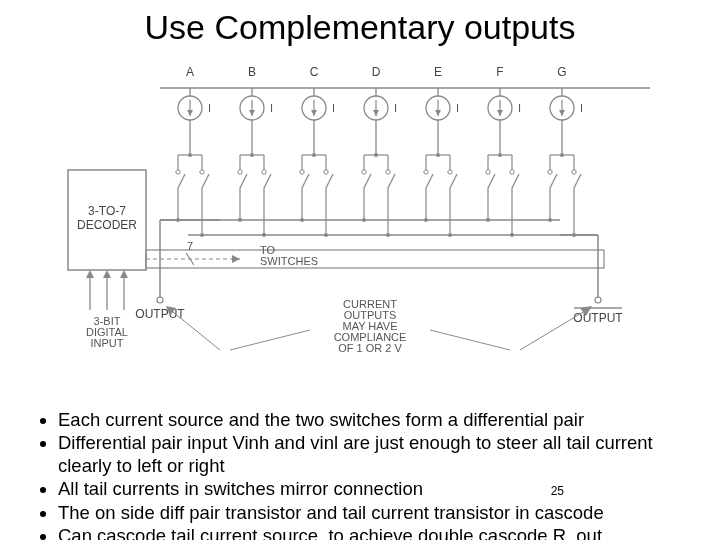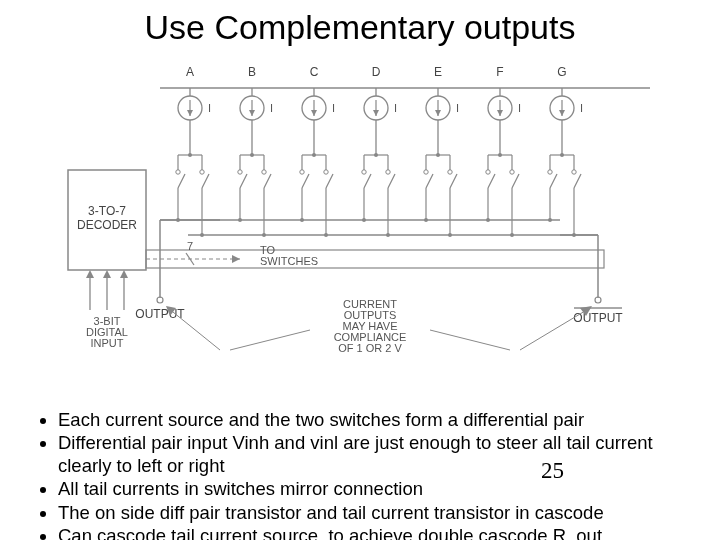--- a/index.html
+++ b/index.html
@@ -48,23 +48,22 @@
   .bullets ul {
     margin: 8px;
     padding-left: 22px;
   }
   .bullets li {
     margin-bottom: 0px;
   }
   .pagenum {
     position: absolute;
     right: 36px;
-    bottom: 56px;
-    font-size: 23px;
-    font-family: Liberation Serif, serif;
+    bottom: 42px;
+    font-size: 12px;
   }
   .svg-label {
     font-family: Arial, Helvetica, sans-serif;
     font-size: 12px;
     fill: #444;
   }
   .svg-label-small {
     font-family: Arial, Helvetica, sans-serif;
     font-size: 11px;
     fill: #555;

